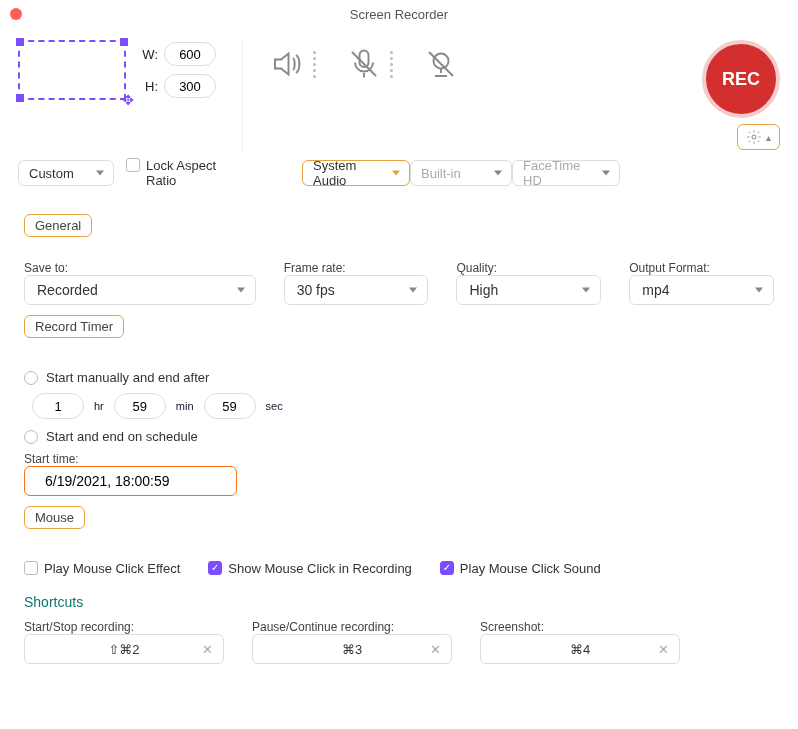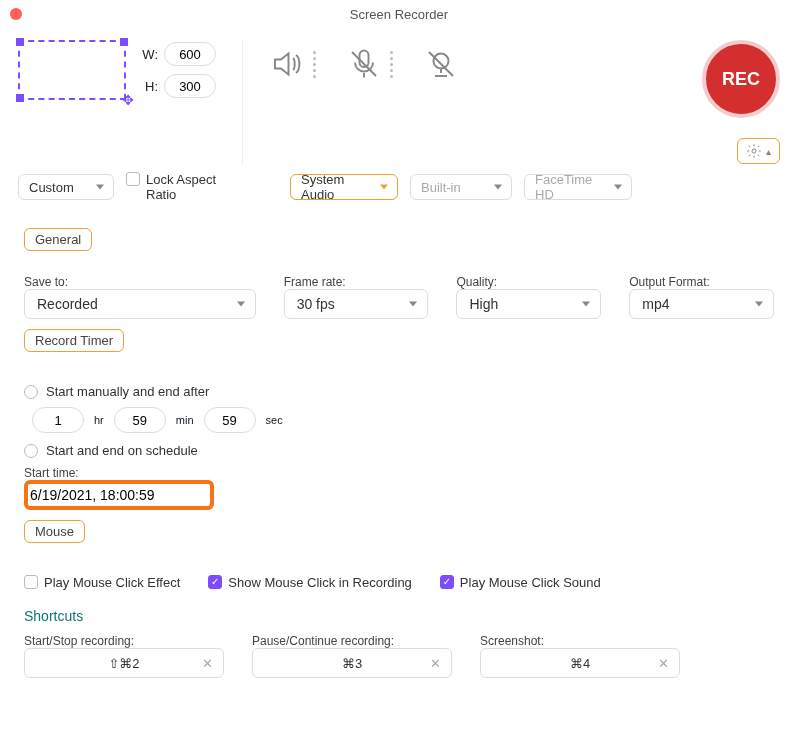--- a/index.html
+++ b/index.html
@@ -42,33 +42,33 @@
       width: 52px; height: 24px; border:1px solid #ddd; border-radius:12px;
       text-align:center; font-size:13px; outline:none; background:#fff;
     }
     .sep { width:1px; background:#eee; align-self:stretch; margin:0 8px; }
     .audio-block { display:flex; align-items:flex-start; gap:30px; padding-top:6px; }
     .icon-col { display:flex; flex-direction:column; align-items:center; gap:6px; }
     .icon-row { display:flex; align-items:center; gap:8px; }
     .svg-icon { width:36px; height:36px; }
     .level-dots { display:flex; flex-direction:column; gap:3px; }
     .level-dots span { width:3px; height:3px; border-radius:50%; background:#bbb; display:block; }
-    .rec-block { display:flex; flex-direction:column; align-items:flex-end; gap:20px; margin-left:auto; }
+    .rec-block { display:flex; flex-direction:column; align-items:flex-end; gap:6px; margin-left:auto; }
     .rec-btn {
       width:78px; height:78px; border-radius:50%; background:#D32F2F; border:4px solid #f5cccc;
       color:#fff; font-weight:bold; font-size:18px; display:flex; align-items:center; justify-content:center;
       cursor:pointer;
     }
     .settings-toggle {
       border:1px solid #E8A23B; border-radius:6px; padding:4px 8px; display:flex; align-items:center;
       gap:4px; cursor:pointer; font-size:12px; color:#555;
     }
     .row2 { display:flex; align-items:center; gap:12px; padding:8px 18px 12px 18px; justify-content:space-between;}
     .row2-left{display:flex;align-items:center;gap:12px;}
-    .row2-mid{display:flex;align-items:center;gap:12px;}
+    .row2-mid{display:flex;align-items:center;gap:0;}
     .dropdown {
       height:26px; border:1px solid #ddd; border-radius:6px; padding:0 26px 0 10px;
       background:#fff; display:flex; align-items:center; position:relative; cursor:pointer; font-size:13px;
     }
     .dropdown.disabled { color:#aaa; }
     .dropdown::after {
       content:""; position:absolute; right:9px; top:50%; width:0; height:0;
       border-left:4px solid transparent; border-right:4px solid transparent; border-top:5px solid #888;
       transform:translateY(-50%);
     }
@@ -100,22 +100,22 @@
     .radio { width:14px; height:14px; border:1px solid #bbb; border-radius:50%; cursor:pointer; }
     .timer-inputs { display:flex; align-items:center; gap:10px; margin:6px 0 4px 8px; }
     .num-input {
       width:52px; height:26px; border:1px solid #ddd; border-radius:13px; text-align:center;
       font-size:13px; background:#fff; outline:none;
     }
     .unit { font-size:11px; color:#0f172a; }
     .mt { margin-top:10px; }
     .schedule-row { display:flex; gap:24px; margin-top:6px; }
     .text-input {
-      height:30px; border:4px solid #f97316; border-radius:6px; padding:0 2px; font-size:14px;
-      background:#fff; outline:none; width:190px;
+      height:30px; border:1px solid #f97316; border-radius:6px; padding:0 20px; font-size:14px;
+      background:#fff; outline:none; width:213px;
     }
     .check-row { display:flex; gap:28px; margin:8px 0 18px 0; flex-wrap:wrap; }
     .shortcuts-title { font-size:14px; color:#0f766e; margin:10px 0; }
     .shortcut-row { display:flex; gap:28px; }
     .shortcut-input {
       height:30px; width:200px; border:1px solid #ddd; border-radius:6px; background:#fff;
       display:flex; align-items:center; justify-content:center; position:relative; font-size:13px;
     }
     .shortcut-input .clear-x { position:absolute; right:10px; color:#aaa; cursor:pointer; }
     .footer { display:flex; justify-content:flex-end; padding:56px 24px 18px 24px; }

